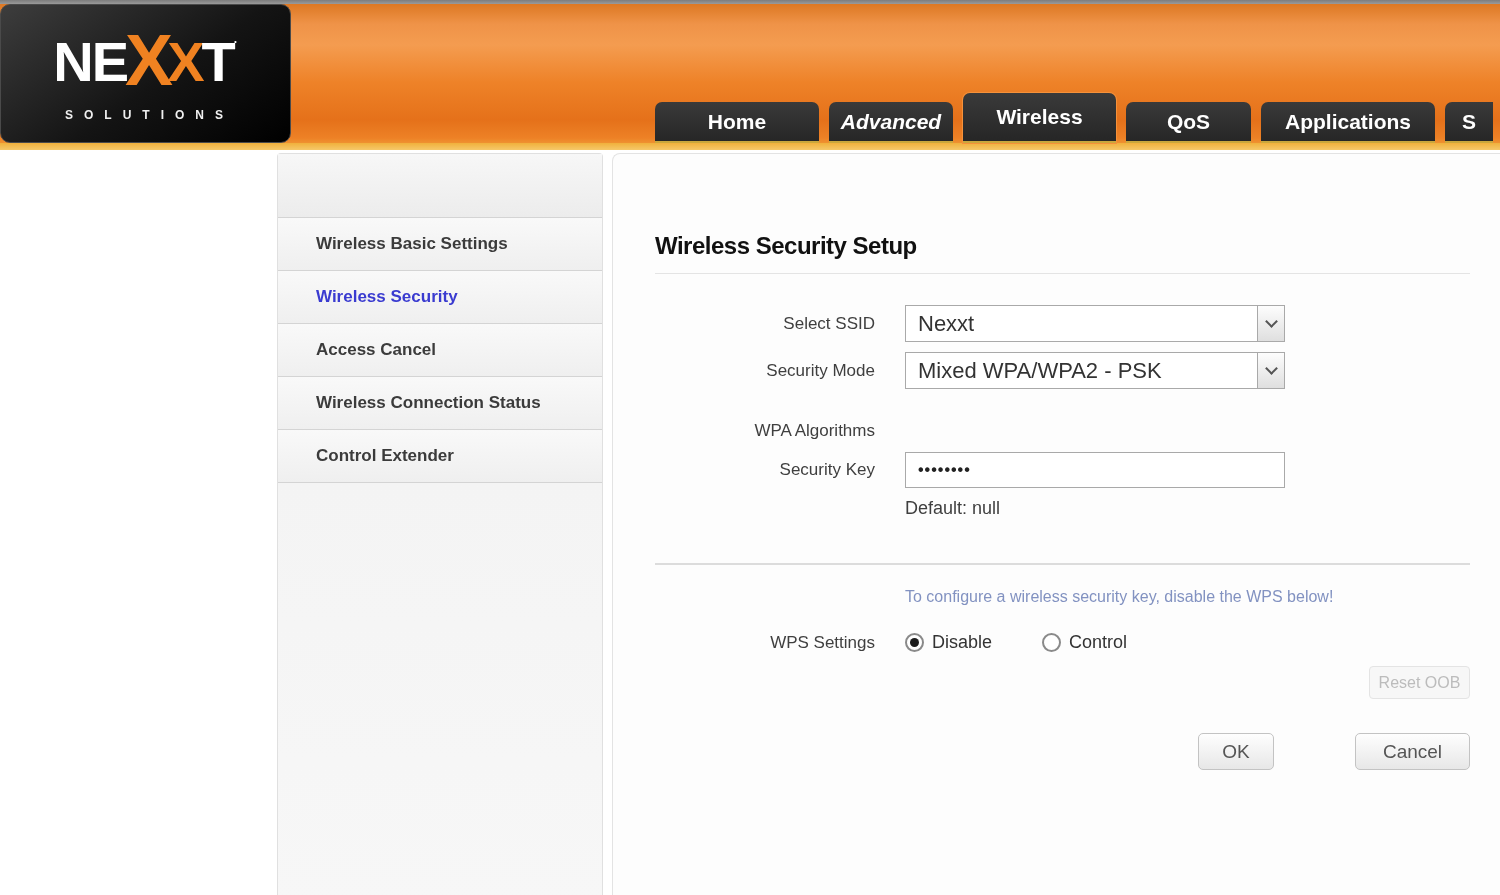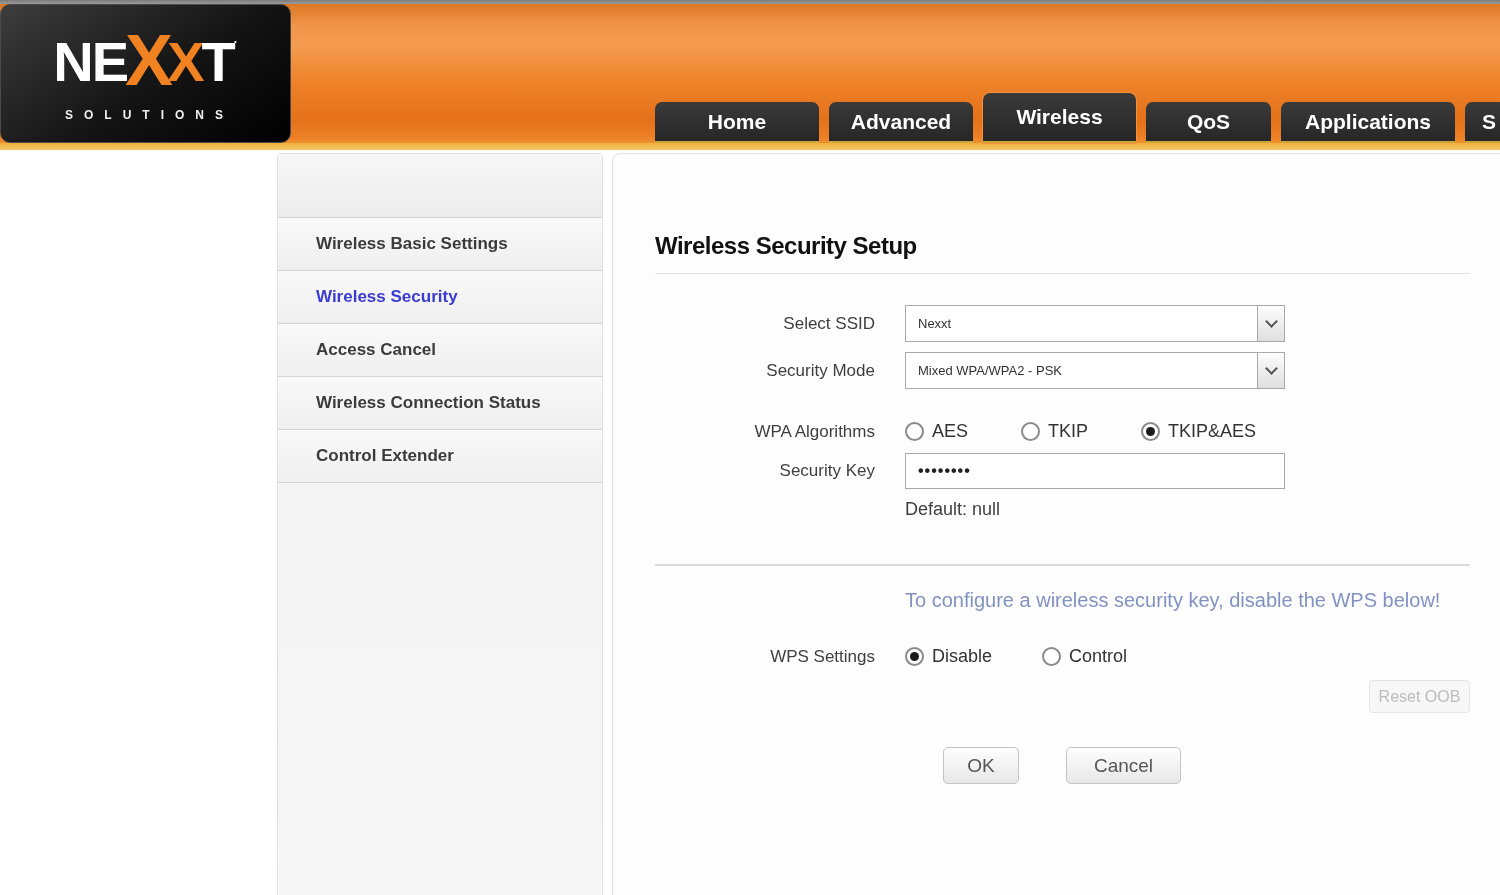--- a/index.html
+++ b/index.html
@@ -26,21 +26,21 @@
   .logo-tm { color:#fff; font-size:12px; position:relative; top:-20px; }
   .logo-sub { color:#f0f0f0; font-size:12px; font-weight:700; letter-spacing:11px;
               margin-top:10px; margin-left:8px; }
 
   .tabs { position:absolute; left:655px; bottom:7px; display:flex; align-items:flex-end; gap:10px; }
   .tab { background:linear-gradient(180deg,#3a3a3a,#262626);
          color:#fff; font-size:21px; font-weight:700;
          border-radius:7px 7px 0 0; height:41px; display:flex; align-items:center;
          justify-content:center; cursor:pointer; border-bottom:2px solid #caa73c; }
   .tab.active { height:50px; box-shadow:0 0 0 1px #f5913a; }
-  .tab-home{width:164px;} .tab-advanced{width:144px;} .tab-wireless{width:153px;}
+  .tab-home{width:164px;} .tab-advanced{width:124px;font-style:italic;} .tab-wireless{width:153px;}
   .tab-qos{width:125px;} .tab-applications{width:174px;} .tab-partial{width:48px; border-radius:7px 0 0 0;}
 
   
   .sidebar { position:absolute; left:277px; top:153px; width:326px; height:742px;
              background:linear-gradient(90deg,#efefef 0%,#f7f7f7 45%,#f1f1f1 100%);
              border:1px solid #e0e0e0; border-bottom:none; border-radius:4px 4px 0 0; }
   .side-cell { border-bottom:1px solid #d4d4d4; }
   .side-spacer { height:64px; background:linear-gradient(180deg,#f7f7f7,#ececec); }
   .side-item { height:53px; display:flex; align-items:center; padding-left:38px;
                font-size:17px; font-weight:700; color:#3b3b3b; cursor:pointer;
@@ -56,53 +56,53 @@
                 letter-spacing:-0.5px; }
   .hr { height:1px; background:#e4e4e4; margin-top:13px; }
   .hr2 { height:2px; background:#dcdcdc; }
 
   .row { display:flex; align-items:center; }
   .lbl { width:220px; text-align:right; font-size:17px; color:#3f3f3f; flex-shrink:0; }
   .ctl { margin-left:30px; display:flex; align-items:center; }
 
   .select { width:380px; height:37px; background:#fff; border:1px solid #a9a9a9;
             display:flex; align-items:center; cursor:pointer; position:relative; }
-  .select .val { flex:1; padding-left:12px; font-size:13px; color:#333; }
+  .select .val { flex:1; padding-left:12px; font-size:22px; color:#333; }
   .select .arrow-box { width:27px; height:35px; border-left:1px solid #a9a9a9;
             background:linear-gradient(180deg,#fdfdfd,#dfdfdf);
             display:flex; align-items:center; justify-content:center; }
   .chev { width:9px; height:9px; border-right:2px solid #555; border-bottom:2px solid #555;
           transform:rotate(45deg); margin-top:-4px; }
 
   .radio { width:19px; height:19px; border-radius:50%; border:2px solid #8a8a8a;
            background:#fff; display:inline-flex; align-items:center; justify-content:center;
            cursor:pointer; flex-shrink:0; }
   .radio .dot { width:9px; height:9px; border-radius:50%; background:transparent; }
   .radio.checked .dot { background:#1c1c1c; }
   .radio-lbl { font-size:18px; color:#333; margin-left:8px; }
 
   .key-input { width:380px; height:36px; border:1px solid #a9a9a9; background:#fff;
                font-size:16px; font-weight:700; color:#222; padding-left:12px;
                letter-spacing:1px; font-family:"Liberation Sans", sans-serif; }
   .hint { margin-left:250px; margin-top:10px; font-size:18px; color:#3f3f3f; }
 
-  .notice { margin-left:250px; margin-top:23px; font-size:20px; color:#8292c1; }
+  .notice { margin-left:250px; margin-top:23px; font-size:16px; color:#8292c1; }
 
   .reset-row { display:flex; justify-content:flex-end; margin-top:13px; }
   .btn-disabled { width:101px; height:33px; background:#f7f7f7; border:1px solid #e4e4e4;
                   border-radius:4px; color:#bcbcbc; font-size:16px; }
 
-  .btn-row { margin-left:288px; margin-top:34px; display:flex; gap:47px; }
+  .btn-row { margin-left:288px; margin-top:34px; display:flex; gap:81px;justify-content:flex-end; }
   .btn { height:37px; background:linear-gradient(180deg,#fefefe,#e7e7e7);
          border:1px solid #c3c3c3; border-radius:5px; color:#555; font-size:19px;
          cursor:pointer; font-family:"Liberation Sans", sans-serif; }
   .btn-ok { width:76px; } .btn-cancel { width:115px; }
 
   .mt31{margin-top:31px;} .mt10{margin-top:10px;} .mt32{margin-top:32px;}
-  .mt11{margin-top:11px;} .mt44{margin-top:44px;} .mt26{margin-top:34px;}
+  .mt11{margin-top:11px;} .mt44{margin-top:44px;} .mt26{margin-top:26px;}
   .gap1{width:53px;} .gap2{width:50px;}
 </style>
 </head>
 <body>
 
 <div class="header">
   <div class="top-strip"></div>
   <div class="gold-strip"></div>
 
   <div class="logo-box">
@@ -160,36 +160,20 @@
         <span class="val">Mixed WPA/WPA2 - PSK</span>
         <span class="arrow-box">
           <span class="chev"></span>
         </span>
       </div>
     </div>
   </div>
 
   <div class="row mt32">
     <div class="lbl">WPA Algorithms</div>
-    <div class="ctl">
-      <span class="radio">
-          <span class="dot"></span>
-        </span>
-      <span class="radio-lbl">AES</span>
-      <span class="gap1"></span>
-      <span class="radio">
-          <span class="dot"></span>
-        </span>
-      <span class="radio-lbl">TKIP</span>
-      <span class="gap1"></span>
-      <span class="radio checked">
-          <span class="dot"></span>
-        </span>
-      <span class="radio-lbl">TKIP&amp;AES</span>
-    </div>
   </div>
 
   <div class="row mt11">
     <div class="lbl">Security Key</div>
     <div class="ctl">
       <input class="key-input" type="text" value="••••••••" style="">
     </div>
   </div>
   <div class="hint">Default: null</div>
 

